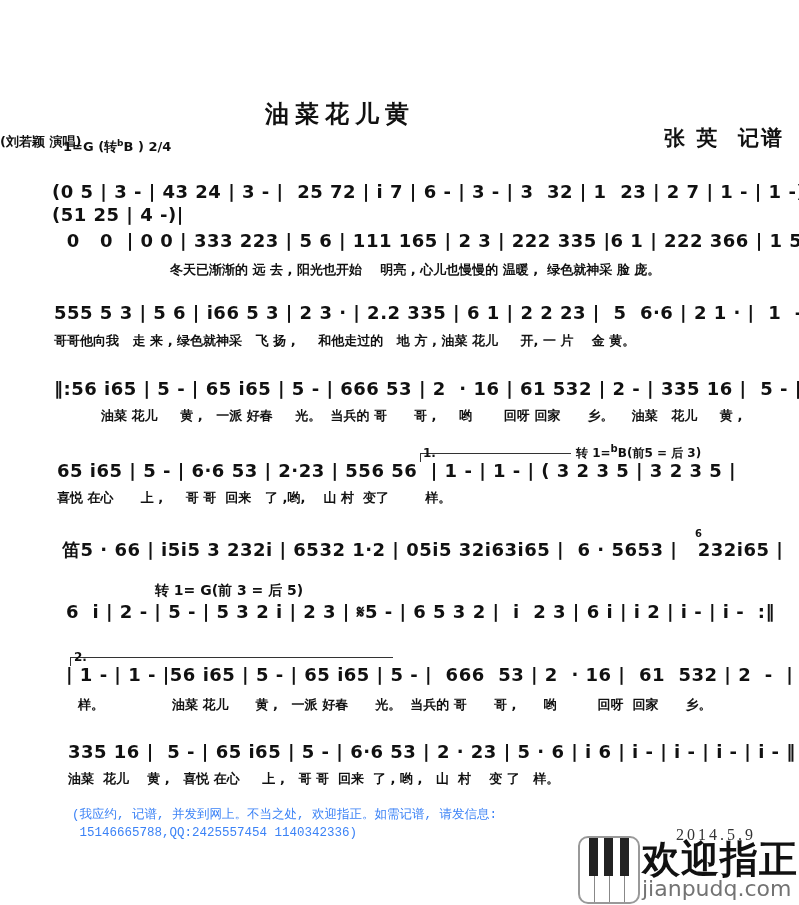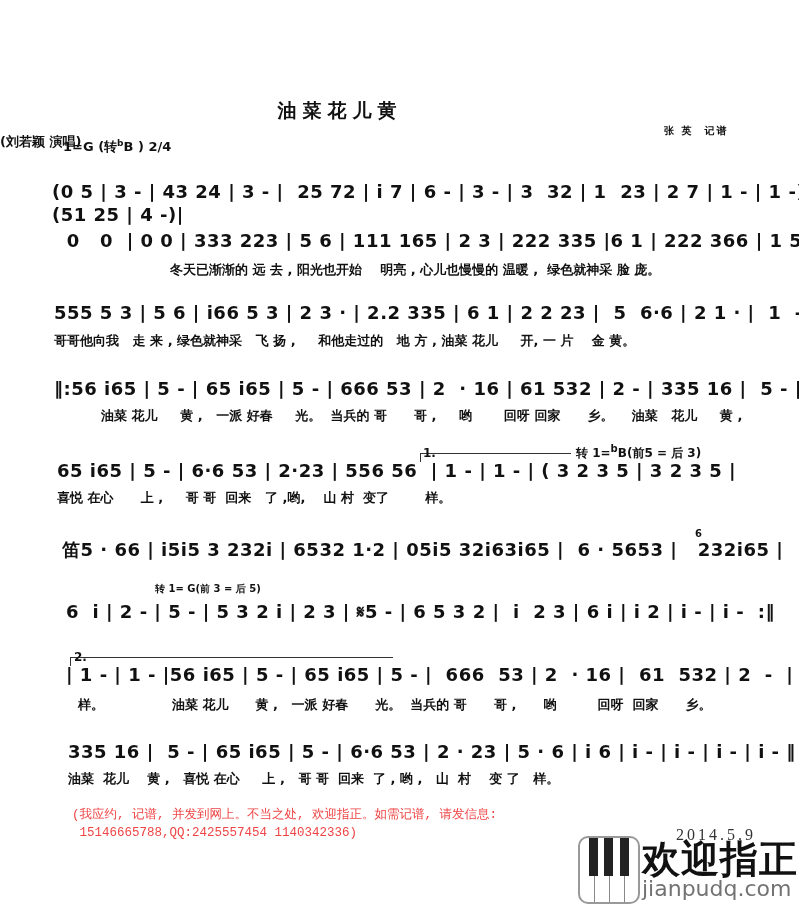--- a/index.html
+++ b/index.html
@@ -1,28 +1,28 @@
 <!DOCTYPE html>
 <html><head>
   <meta charset="utf-8">
   <style>
     html, body { margin:0; padding:0; background:#fff; }
     body { width:799px; height:905px; position:relative; overflow:hidden;
            font-family:"DejaVu Sans", "Liberation Sans", sans-serif; color:#111; }
     .abs { position:absolute; white-space:pre; }
-    .title { left:0; width:680px; top:98px; text-align:center; font-size:19px; font-weight:bold; letter-spacing:6px; }
+    .title { left:0; width:680px; top:98px; text-align:center; font-size:24px; font-weight:bold; letter-spacing:6px; }
     .subtitle { left:0; width:710px; top:133px; font-size:13px; font-weight:bold; }
     .key { left:63px; top:138px; font-size:13px; font-weight:bold; }
     .key sup { font-size:9px; }
-    .composer { left:664px; top:124px; font-size:10px; font-weight:bold; letter-spacing:2px; }
+    .composer { left:664px; top:124px; font-size:21px; font-weight:bold; letter-spacing:2px; }
     .notes { font-size:18px; font-weight:bold; letter-spacing:0.5px; }
     .lyric { font-size:13px; font-weight:bold; }
     .mark { font-size:12px; font-weight:bold; }
     .volta { border-top:1px solid #333; border-left:1px solid #333; height:8px; }
-    .footer { font-family:"Liberation Mono", "DejaVu Sans Mono", monospace; font-size:12.5px; color:#ef4444; }
+    .footer { font-family:"Liberation Mono", "DejaVu Sans Mono", monospace; font-size:12.5px; color:#3b82f6; }
     .date { font-family:"Liberation Serif", serif; font-size:16px; color:#333; letter-spacing:3px; }
     .logo { left:578px; top:836px; width:216px; height:66px; }
     .logo-keys { position:absolute; left:0; top:0; width:58px; height:64px; border:2px solid #999; border-radius:10px; overflow:hidden; background:#fff; }
     .logo-keys .white { position:absolute; top:0; bottom:0; width:1px; background:#888; }
     .logo-keys .black { position:absolute; top:0; width:9px; height:38px; background:#222; }
     .logo-text { position:absolute; left:64px; top:-2px; font-size:38px; font-weight:bold; color:#111; letter-spacing:1px; }
     .logo-url { position:absolute; left:64px; top:40px; font-size:22px; color:#737373; }
   </style>
 </head>
 <body>
@@ -46,21 +46,21 @@
 
 <div class="abs volta" style="left:420px;top:453px;width:150px;"></div>
 <div class="abs mark" style="left:423px;top:446px;">1.</div>
 <div class="abs mark" style="left:576px;top:443px;"><span>转 1=</span><sup>b</sup><span>B(前5 = 后 3)</span></div>
 <div class="abs notes" style="left:57px;top:460px;">65 i65 | 5 - | 6·6 53 | 2·23 | 556 56  | 1 - | 1 - | ( 3 2 3 5 | 3 2 3 5 |</div>
 <div class="abs lyric" style="left:57px;top:489px;">喜悦 在心      上 ,     哥 哥  回来   了 ,哟,    山 村  变了        样。</div>
 
 <div class="abs mark" style="left:695px;top:528px;font-size:10px;">6</div>
 <div class="abs notes" style="left:62px;top:538px;">笛5 · 66 | i5i5 3 232i | 6532 1·2 | 05i5 32i63i65 |  6 · 5653 |   232i65 |</div>
 
-<div class="abs mark" style="left:155px;top:582px;font-size:10px;">转 1= G(前 3 = 后 5)</div>
+<div class="abs mark" style="left:155px;top:582px;font-size:14px;">转 1= G(前 3 = 后 5)</div>
 <div class="abs notes" style="left:66px;top:601px;">6  i | 2 - | 5 - | 5 3 2 i | 2 3 | 𝄋5 - | 6 5 3 2 |  i  2 3 | 6 i | i 2 | i - | i -  :‖</div>
 
 <div class="abs volta" style="left:70px;top:657px;width:322px;"></div>
 <div class="abs mark" style="left:74px;top:650px;">2.</div>
 <div class="abs notes" style="left:66px;top:664px;">| 1 - | 1 - |56 i65 | 5 - | 65 i65 | 5 - |  666  53 | 2  · 16 |  61  532 | 2  -  |</div>
 <div class="abs lyric" style="left:78px;top:696px;">样。               油菜 花儿      黄 ,   一派 好春      光。  当兵的 哥      哥 ,      哟         回呀  回家      乡。</div>
 
 <div class="abs notes" style="left:68px;top:741px;">335 16 |  5 - | 65 i65 | 5 - | 6·6 53 | 2 · 23 | 5 · 6 | i 6 | i - | i - | i - | i - ‖</div>
 <div class="abs lyric" style="left:68px;top:770px;">油菜  花儿    黄 ,   喜悦 在心     上 ,   哥 哥  回来  了 , 哟 ,   山  村    变 了   样。</div>
 

